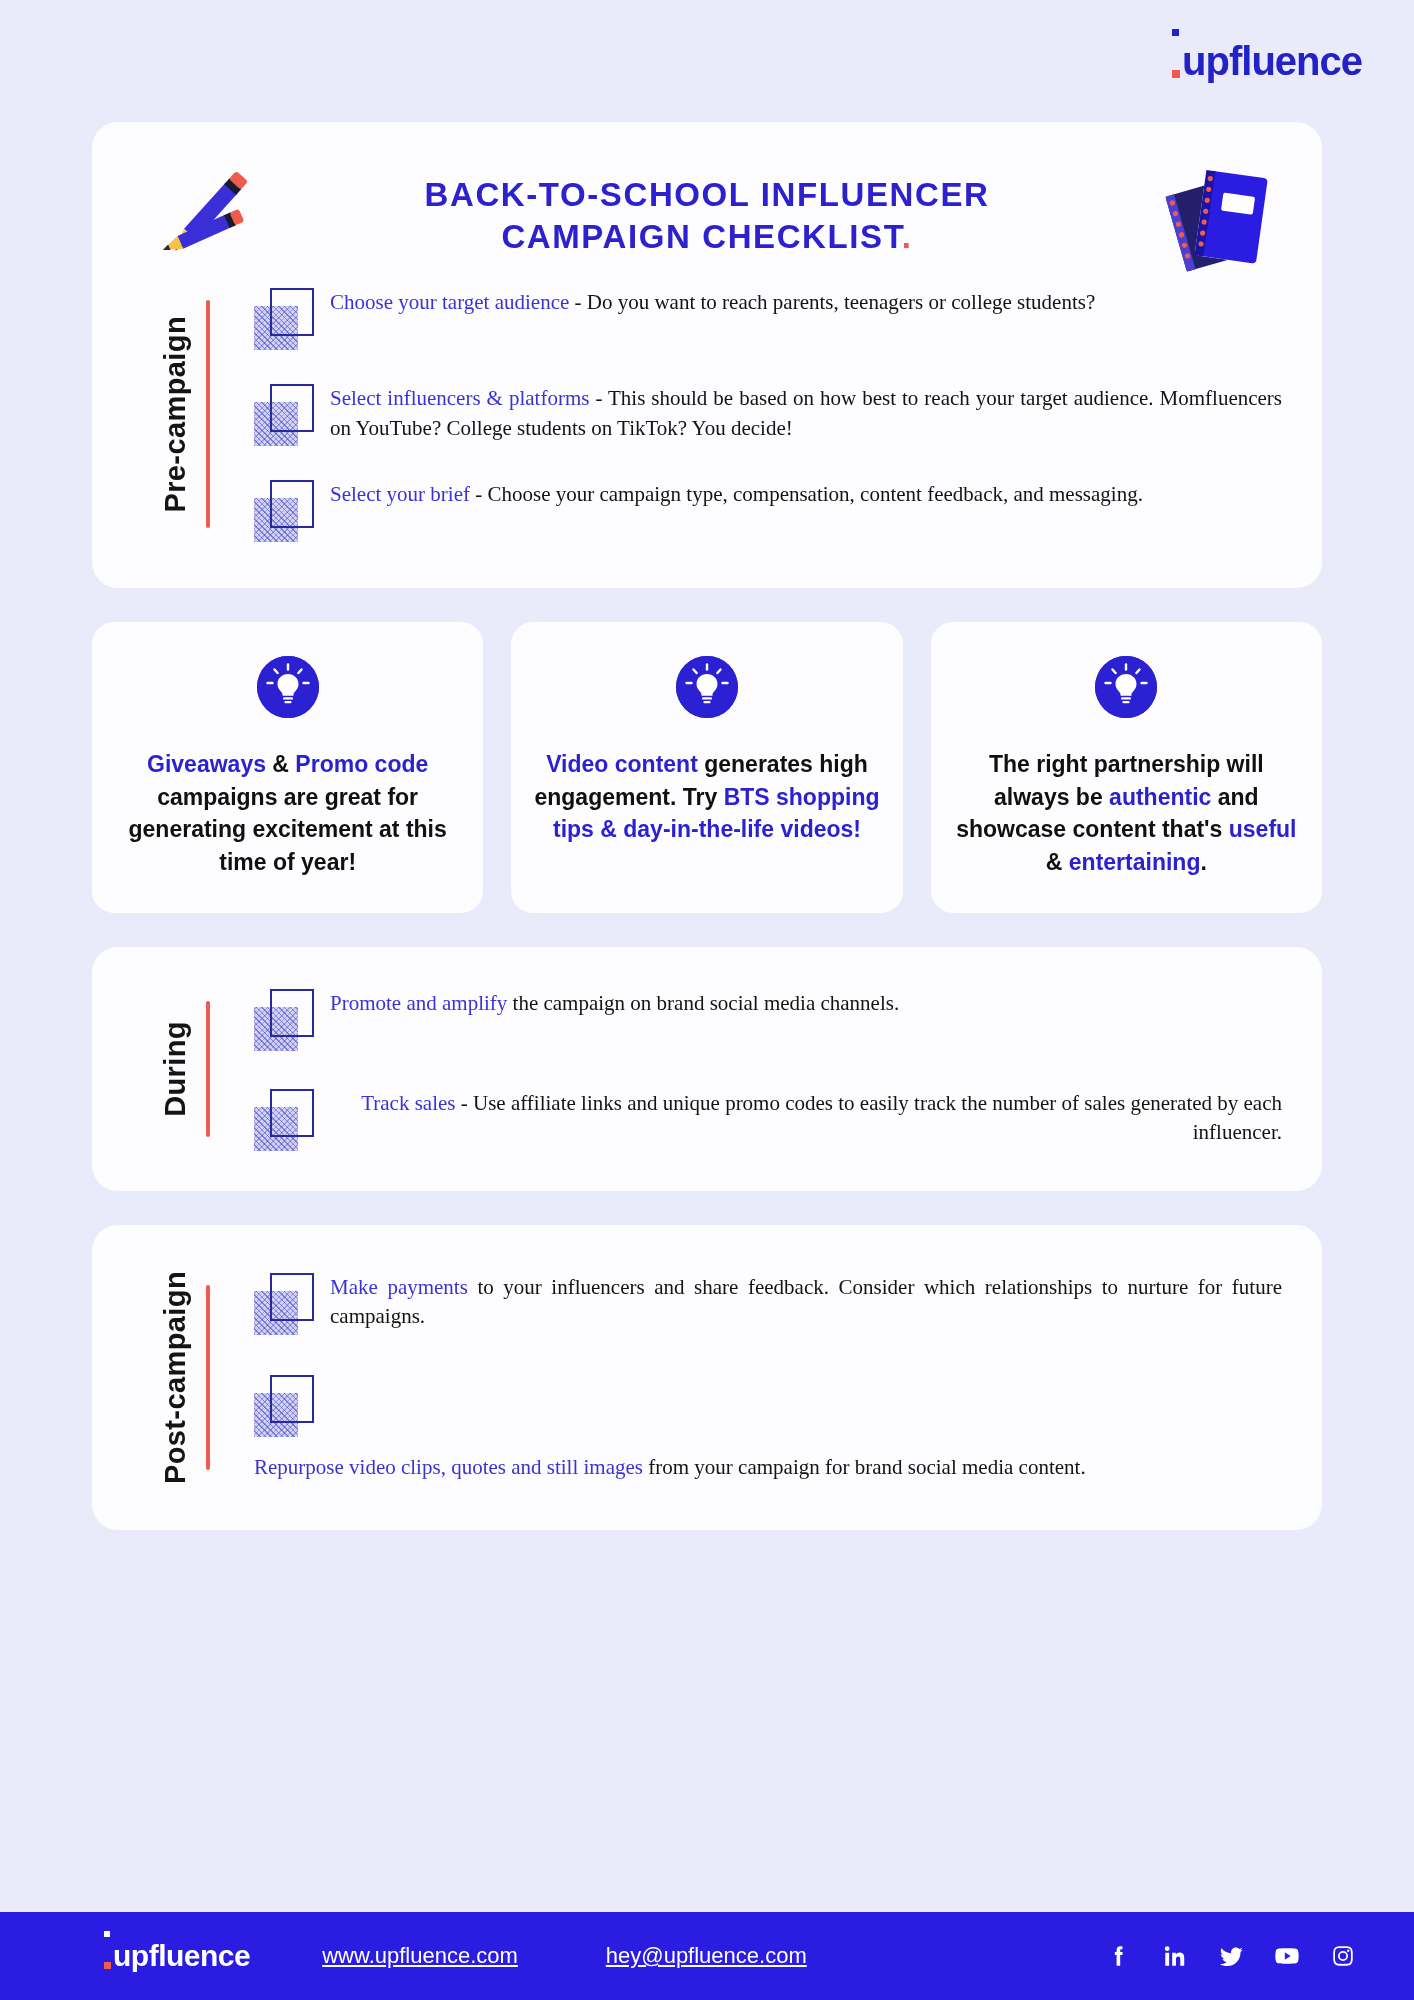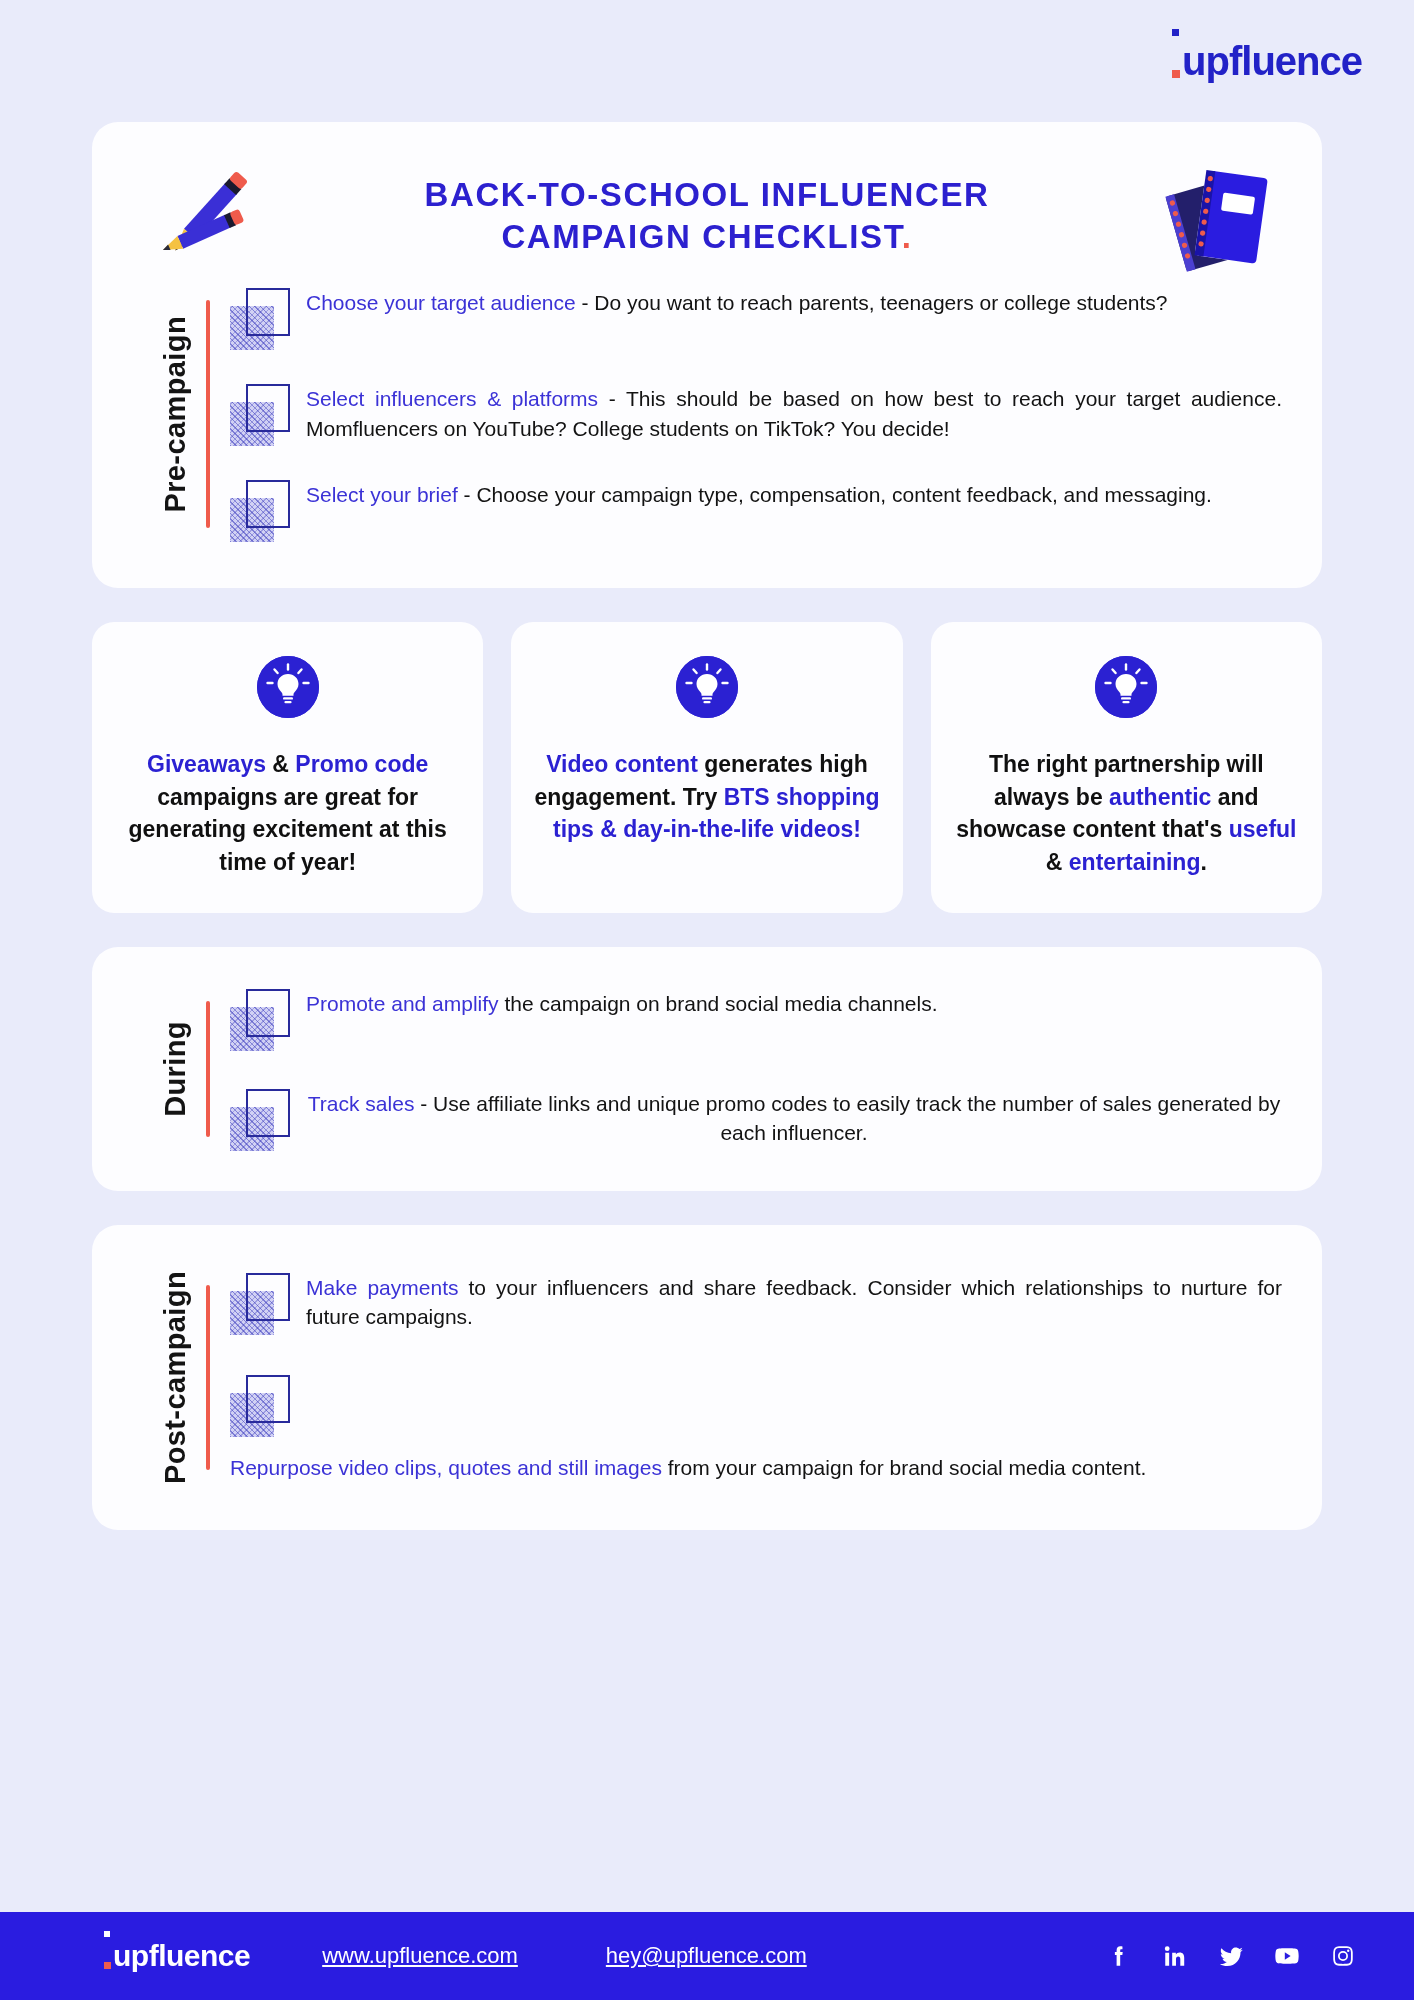--- a/index.html
+++ b/index.html
@@ -101,21 +101,21 @@
     letter-spacing: 0.4px;
     white-space: nowrap;
   }
   .redline {
     width: 4px;
     background: #ef5b4c;
     border-radius: 2px;
     flex: none;
     margin: 14px 0 14px 0;
   }
-  .items { flex: 1; padding-left: 20px; }
+  .items { flex: 1; padding-left: 44px; font-family: Liberation Serif, serif; }
 
   .item {
     display: flex;
     align-items: flex-start;
     gap: 14px;
   }
   .checkbox {
     position: relative;
     width: 62px;
     height: 62px;
@@ -138,21 +138,21 @@
     border: 2.5px solid #282a9b;
     background: transparent;
   }
   .itext {
     font-size: 21px;
     line-height: 1.42;
     color: #131313;
     text-align: justify;
     padding-top: 2px;
   }
-  .itext.left { text-align: center; }
+  .itext.left { text-align: right; }
   .hl { color: #3b32d6; }
 
   
   .tips {
     display: flex;
     gap: 28px;
     margin: 34px 92px 0 92px;
   }
   .tip {
     flex: 1;

